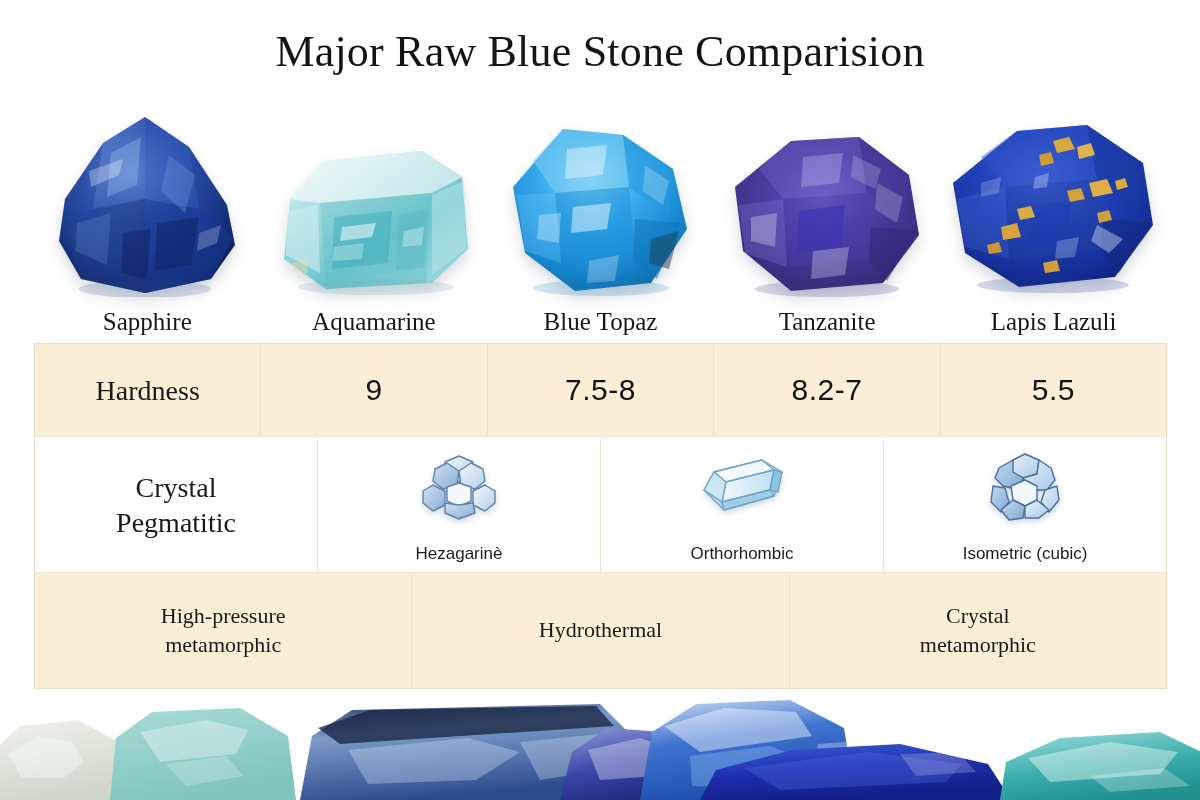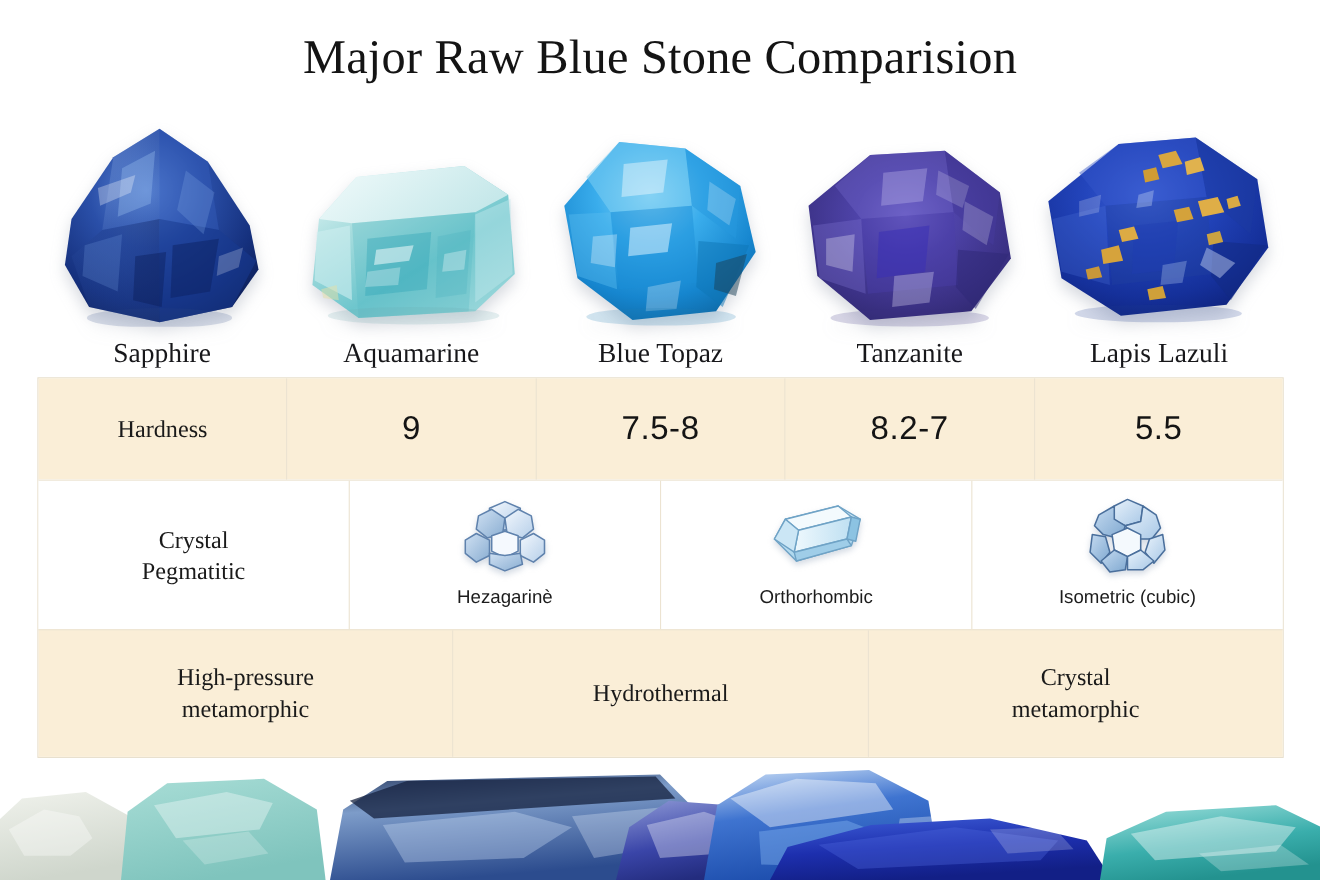--- a/index.html
+++ b/index.html
@@ -97,32 +97,32 @@
     color: #1a1a1a;
     border-right: 1px solid #ece3d1;
   }
   .tcell:last-child { border-right: none; }
 
   .row-hardness { height: 92px; }
   .row-crystal  { height: 136px; }
   .row-formation{ height: 116px; }
 
   .rowlabel {
-    font-size: 22px;
+    font-size: 28px;
     line-height: 1.25;
     color: #1a1a1a;
   }
   .hardness-value {
     font-family: "Liberation Sans", "DejaVu Sans", sans-serif;
     font-size: 30px;
     font-weight: 400;
     color: #141414;
     letter-spacing: 0.5px;
   }
-  .crystal-cell { justify-content: flex-start; padding-top: 12px; }
+  .crystal-cell { justify-content: space-between; padding-top: 12px; }
   .crystal-icon { height: 76px; display: flex; align-items: center; justify-content: center; }
   .crystal-icon svg { display: block; filter: drop-shadow(0 3px 3px rgba(130,150,175,0.35)); }
   .crystal-name {
     font-family: "Liberation Sans", "DejaVu Sans", sans-serif;
     font-size: 17px;
     color: #1c1c1c;
     margin-top: 8px;
     white-space: nowrap;
   }
   .formation-text {

